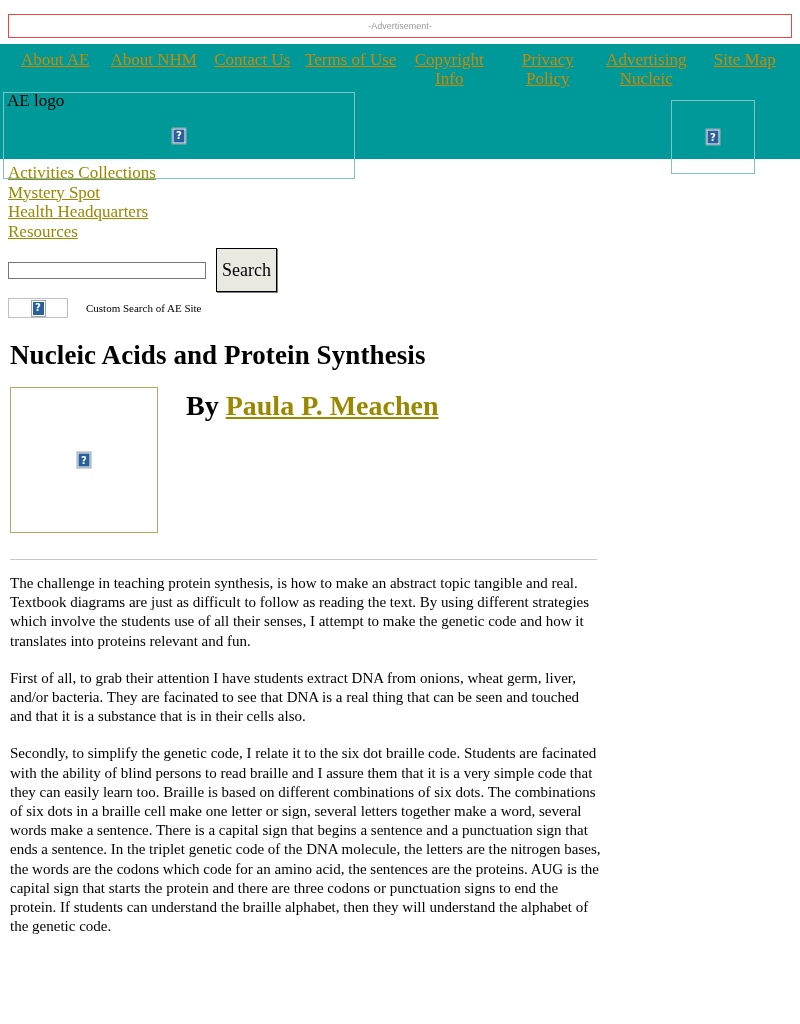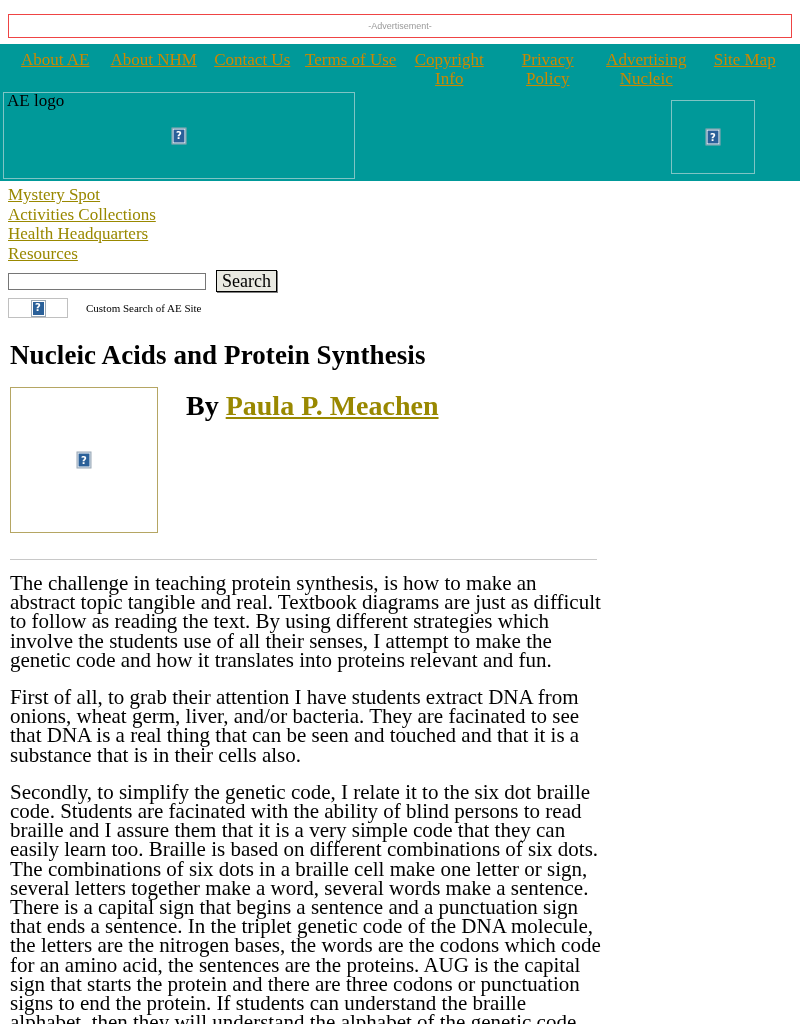--- a/index.html
+++ b/index.html
@@ -30,21 +30,21 @@
     font-size: 9px;
     color: #9a9a9a;
     background: #ffffff;
   }
 
   
   .teal-band {
     background: #009999;
     padding: 0;
     position: relative;
-    height: 137px;
+    height: 115px;
     box-sizing: border-box;
   }
   .topnav {
     padding: 6px 6px 0 6px;
     display: flex;
     flex-wrap: nowrap;
     align-items: flex-start;
   }
   .topnav a {
     color: #cc8800;
@@ -152,21 +152,21 @@
     box-sizing: border-box;
   }
   .search-button {
     margin-left: 10px;
     background: #e9e9e2;
     border: 1px solid #000000;
     box-shadow: 1px 1px 0 #808080;
     font-family: "Liberation Serif", "DejaVu Serif", serif;
     font-size: 18px;
     line-height: 20px;
-    padding: 0 5px;
+    padding: 11px 5px;
     cursor: pointer;
   }
   .customsearch-row {
     padding: 6px 0 0 8px;
     display: flex;
     align-items: center;
   }
   .customsearch-logo {
     width: 60px;
     height: 20px;
@@ -224,21 +224,21 @@
     border: none;
     border-top: 1px solid #c8c8c8;
     margin: 26px 0 0 0;
     width: 587px;
   }
   .body-copy {
     width: 592px;
     margin-top: 14px;
   }
   .body-copy p {
-    font-size: 21px;
+    font-size: 15px;
     line-height: 19.2px;
     margin: 0 0 18px 0;
     text-align: left;
   }
 </style>
 </head>
 <body>
 
 <div class="ad-wrap">
   <div class="ad-banner">
@@ -283,22 +283,22 @@
     </div>
 
     <div class="banner-box">
       <span class="broken-img center-abs">?</span>
     </div>
 
   </div>
 </div>
 
 <nav class="sectionmenu">
+  <a href="#">Activities Collections</a>
   <a href="#">Mystery Spot</a>
-  <a href="#">Activities Collections</a>
   <a href="#">Health Headquarters</a>
   <a href="#">Resources</a>
 </nav>
 
 <div class="searchrow">
   <input class="search-input" type="text" placeholder="" style="">
   <button class="search-button">Search</button>
 </div>
 
 <div class="customsearch-row">

